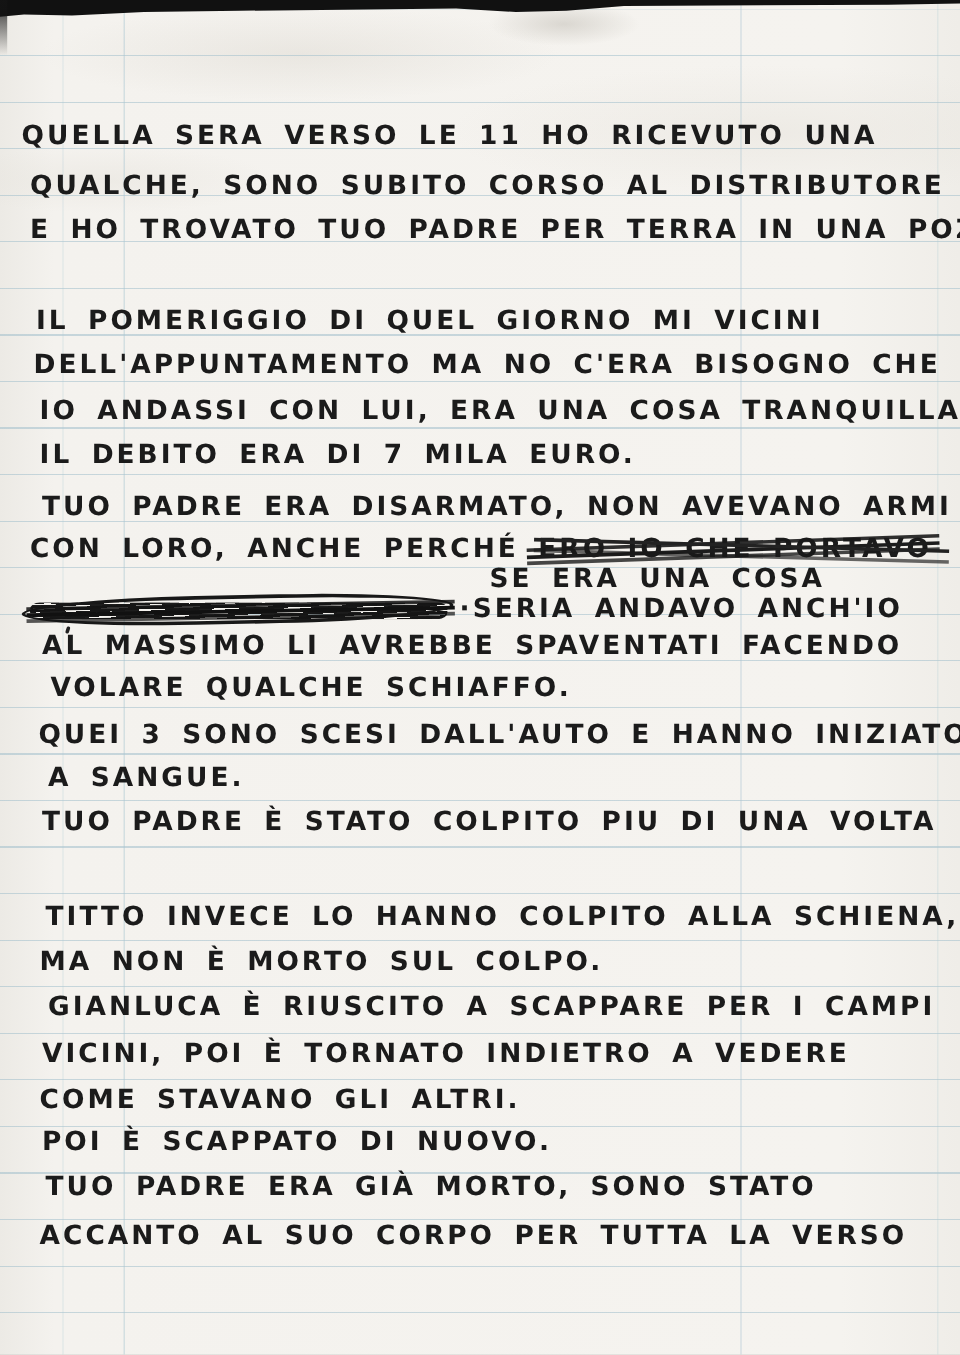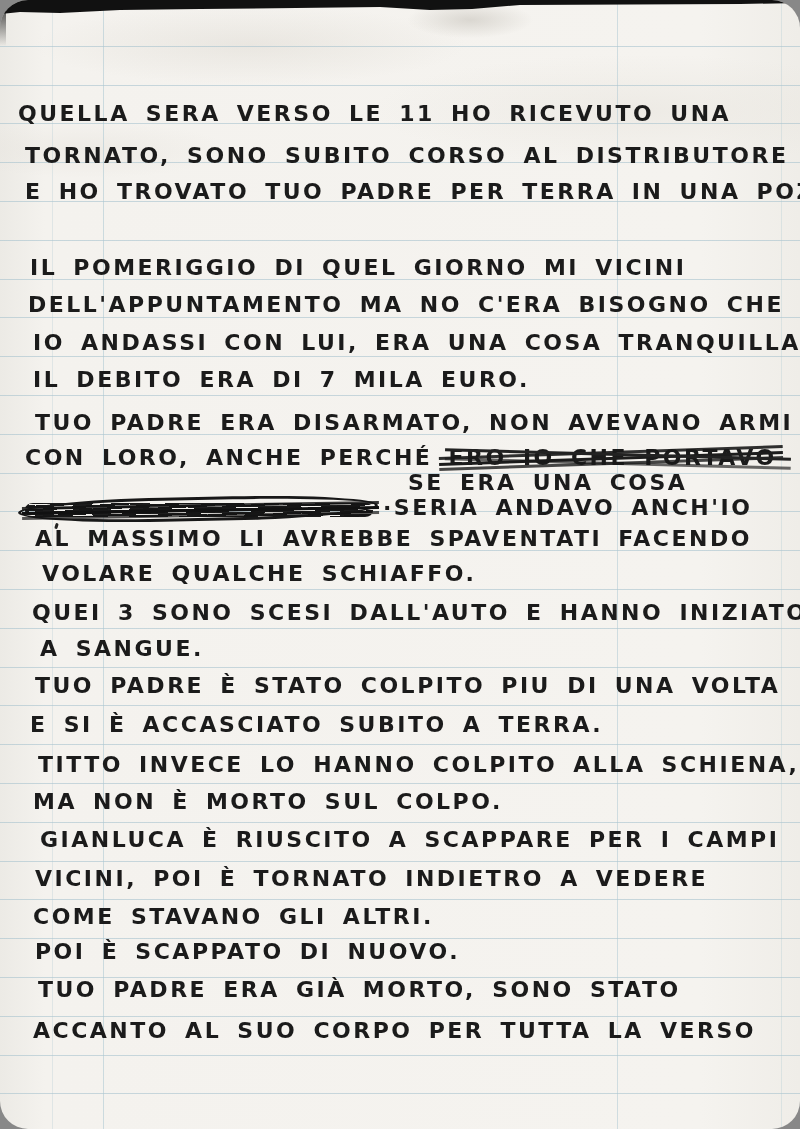--- a/index.html
+++ b/index.html
@@ -6,21 +6,20 @@
   .page{
     position:relative;width:800px;height:1129px;overflow:hidden;
     background:
       radial-gradient(90px 26px at 470px 20px, rgba(196,192,184,.55), rgba(196,192,184,0) 70%),
       radial-gradient(300px 55px at 250px 45px, rgba(220,216,208,.45), rgba(220,216,208,0) 72%),
       radial-gradient(380px 80px at 640px 110px, rgba(226,222,214,.40), rgba(226,222,214,0) 70%),
       radial-gradient(200px 40px at 90px 150px, rgba(224,220,212,.35), rgba(224,220,212,0) 70%),
       linear-gradient(90deg, #eceae5 0px, #f4f2ee 45px, #f5f3ef 700px, #efede8 800px),
       #f3f1ed;
     font-family:"DejaVu Sans", sans-serif;
-    border-radius:28px;
   }
   
   .rules{
     position:absolute;left:0;right:0;top:8px;bottom:0;
     background-image:repeating-linear-gradient(180deg,
       rgba(0,0,0,0) 0px, rgba(0,0,0,0) 37.8px,
       rgba(160,190,203,.55) 37.8px, rgba(160,190,203,.55) 38.8px);
     pointer-events:none;
   }
   .vline{position:absolute;top:0;bottom:0;width:1px;pointer-events:none;}
@@ -83,36 +82,35 @@
   <div class="vline" style="left:103px;background:rgba(169,198,210,.55);"></div>
   <div class="vline" style="left:617px;background:rgba(169,198,210,.50);"></div>
   <div class="vline" style="left:781px;background:rgba(169,198,210,.30);"></div>
 
   <svg class="scan-edge" width="800" height="18">
     <path d="M0,0 H800 V3 L740,4 L520,5 L472,9 L430,10 L380,7 L200,9 L120,10 L60,13 L20,12 L0,14 Z" fill="#111"></path>
   </svg>
   <div class="corner-streak"></div>
 
   <div class="hl" style="left:18px;top:102px"><span>QUELLA SERA VERSO LE 11 HO RICEVUTO UNA</span></div>
-  <div class="hl" style="left:25px;top:144px"><span>TORNATO, SONO SUBITO CORSO AL DISTRIBUTORE</span></div>
+  <div class="hl" style="left:25px;top:144px"><span>QUALCHE, SONO SUBITO CORSO AL DISTRIBUTORE</span></div>
   <div class="hl" style="left:25px;top:180px"><span>E HO TROVATO TUO PADRE PER TERRA IN UNA POZZA</span></div>
   <div class="hl" style="left:30px;top:256px"><span>IL POMERIGGIO DI QUEL GIORNO MI VICINI</span></div>
   <div class="hl" style="left:28px;top:293px"><span>DELL'APPUNTAMENTO MA NO C'ERA BISOGNO CHE</span></div>
   <div class="hl" style="left:33px;top:331px"><span>IO ANDASSI CON LUI, ERA UNA COSA TRANQUILLA.</span></div>
   <div class="hl" style="left:33px;top:368px"><span>IL DEBITO ERA DI 7 MILA EURO.</span></div>
   <div class="hl" style="left:35px;top:411px"><span>TUO PADRE ERA DISARMATO, NON AVEVANO ARMI</span></div>
   <div class="hl" style="left:25px;top:446px"><span>CON LORO, ANCHE PERCHÉ </span><span class="struck">ERO IO CHE PORTAVO</span></div>
   <div class="hl ins" style="left:408px;top:471px"><span>SE ERA UNA COSA</span></div>
   <div class="hl" style="left:25px;top:496px"><span class="scribble"><span class="dot"></span></span><span>·SERIA ANDAVO ANCH'IO</span></div>
   <div class="hl" style="left:35px;top:527px"><span>AL MASSIMO LI AVREBBE SPAVENTATI FACENDO</span></div>
   <div class="hl" style="left:42px;top:562px"><span>VOLARE QUALCHE SCHIAFFO.</span></div>
   <div class="hl" style="left:32px;top:601px"><span>QUEI 3 SONO SCESI DALL'AUTO E HANNO INIZIATO</span></div>
   <div class="hl" style="left:40px;top:637px"><span>A SANGUE.</span></div>
   <div class="hl" style="left:35px;top:674px"><span>TUO PADRE È STATO COLPITO PIU DI UNA VOLTA</span></div>
-  <div class="hl" style="left:30px;top:713px"><span>E SI È ACCASCIATO SUBITO A TERRA.</span></div>
   <div class="hl" style="left:38px;top:753px"><span>TITTO INVECE LO HANNO COLPITO ALLA SCHIENA,</span></div>
   <div class="hl" style="left:33px;top:790px"><span>MA NON È MORTO SUL COLPO.</span></div>
   <div class="hl" style="left:40px;top:828px"><span>GIANLUCA È RIUSCITO A SCAPPARE PER I CAMPI</span></div>
   <div class="hl" style="left:35px;top:867px"><span>VICINI, POI È TORNATO INDIETRO A VEDERE</span></div>
   <div class="hl" style="left:33px;top:905px"><span>COME STAVANO GLI ALTRI.</span></div>
   <div class="hl" style="left:35px;top:940px"><span>POI È SCAPPATO DI NUOVO.</span></div>
   <div class="hl" style="left:38px;top:978px"><span>TUO PADRE ERA GIÀ MORTO, SONO STATO</span></div>
   <div class="hl" style="left:33px;top:1019px"><span>ACCANTO AL SUO CORPO PER TUTTA LA VERSO</span></div>
 
 </div>

